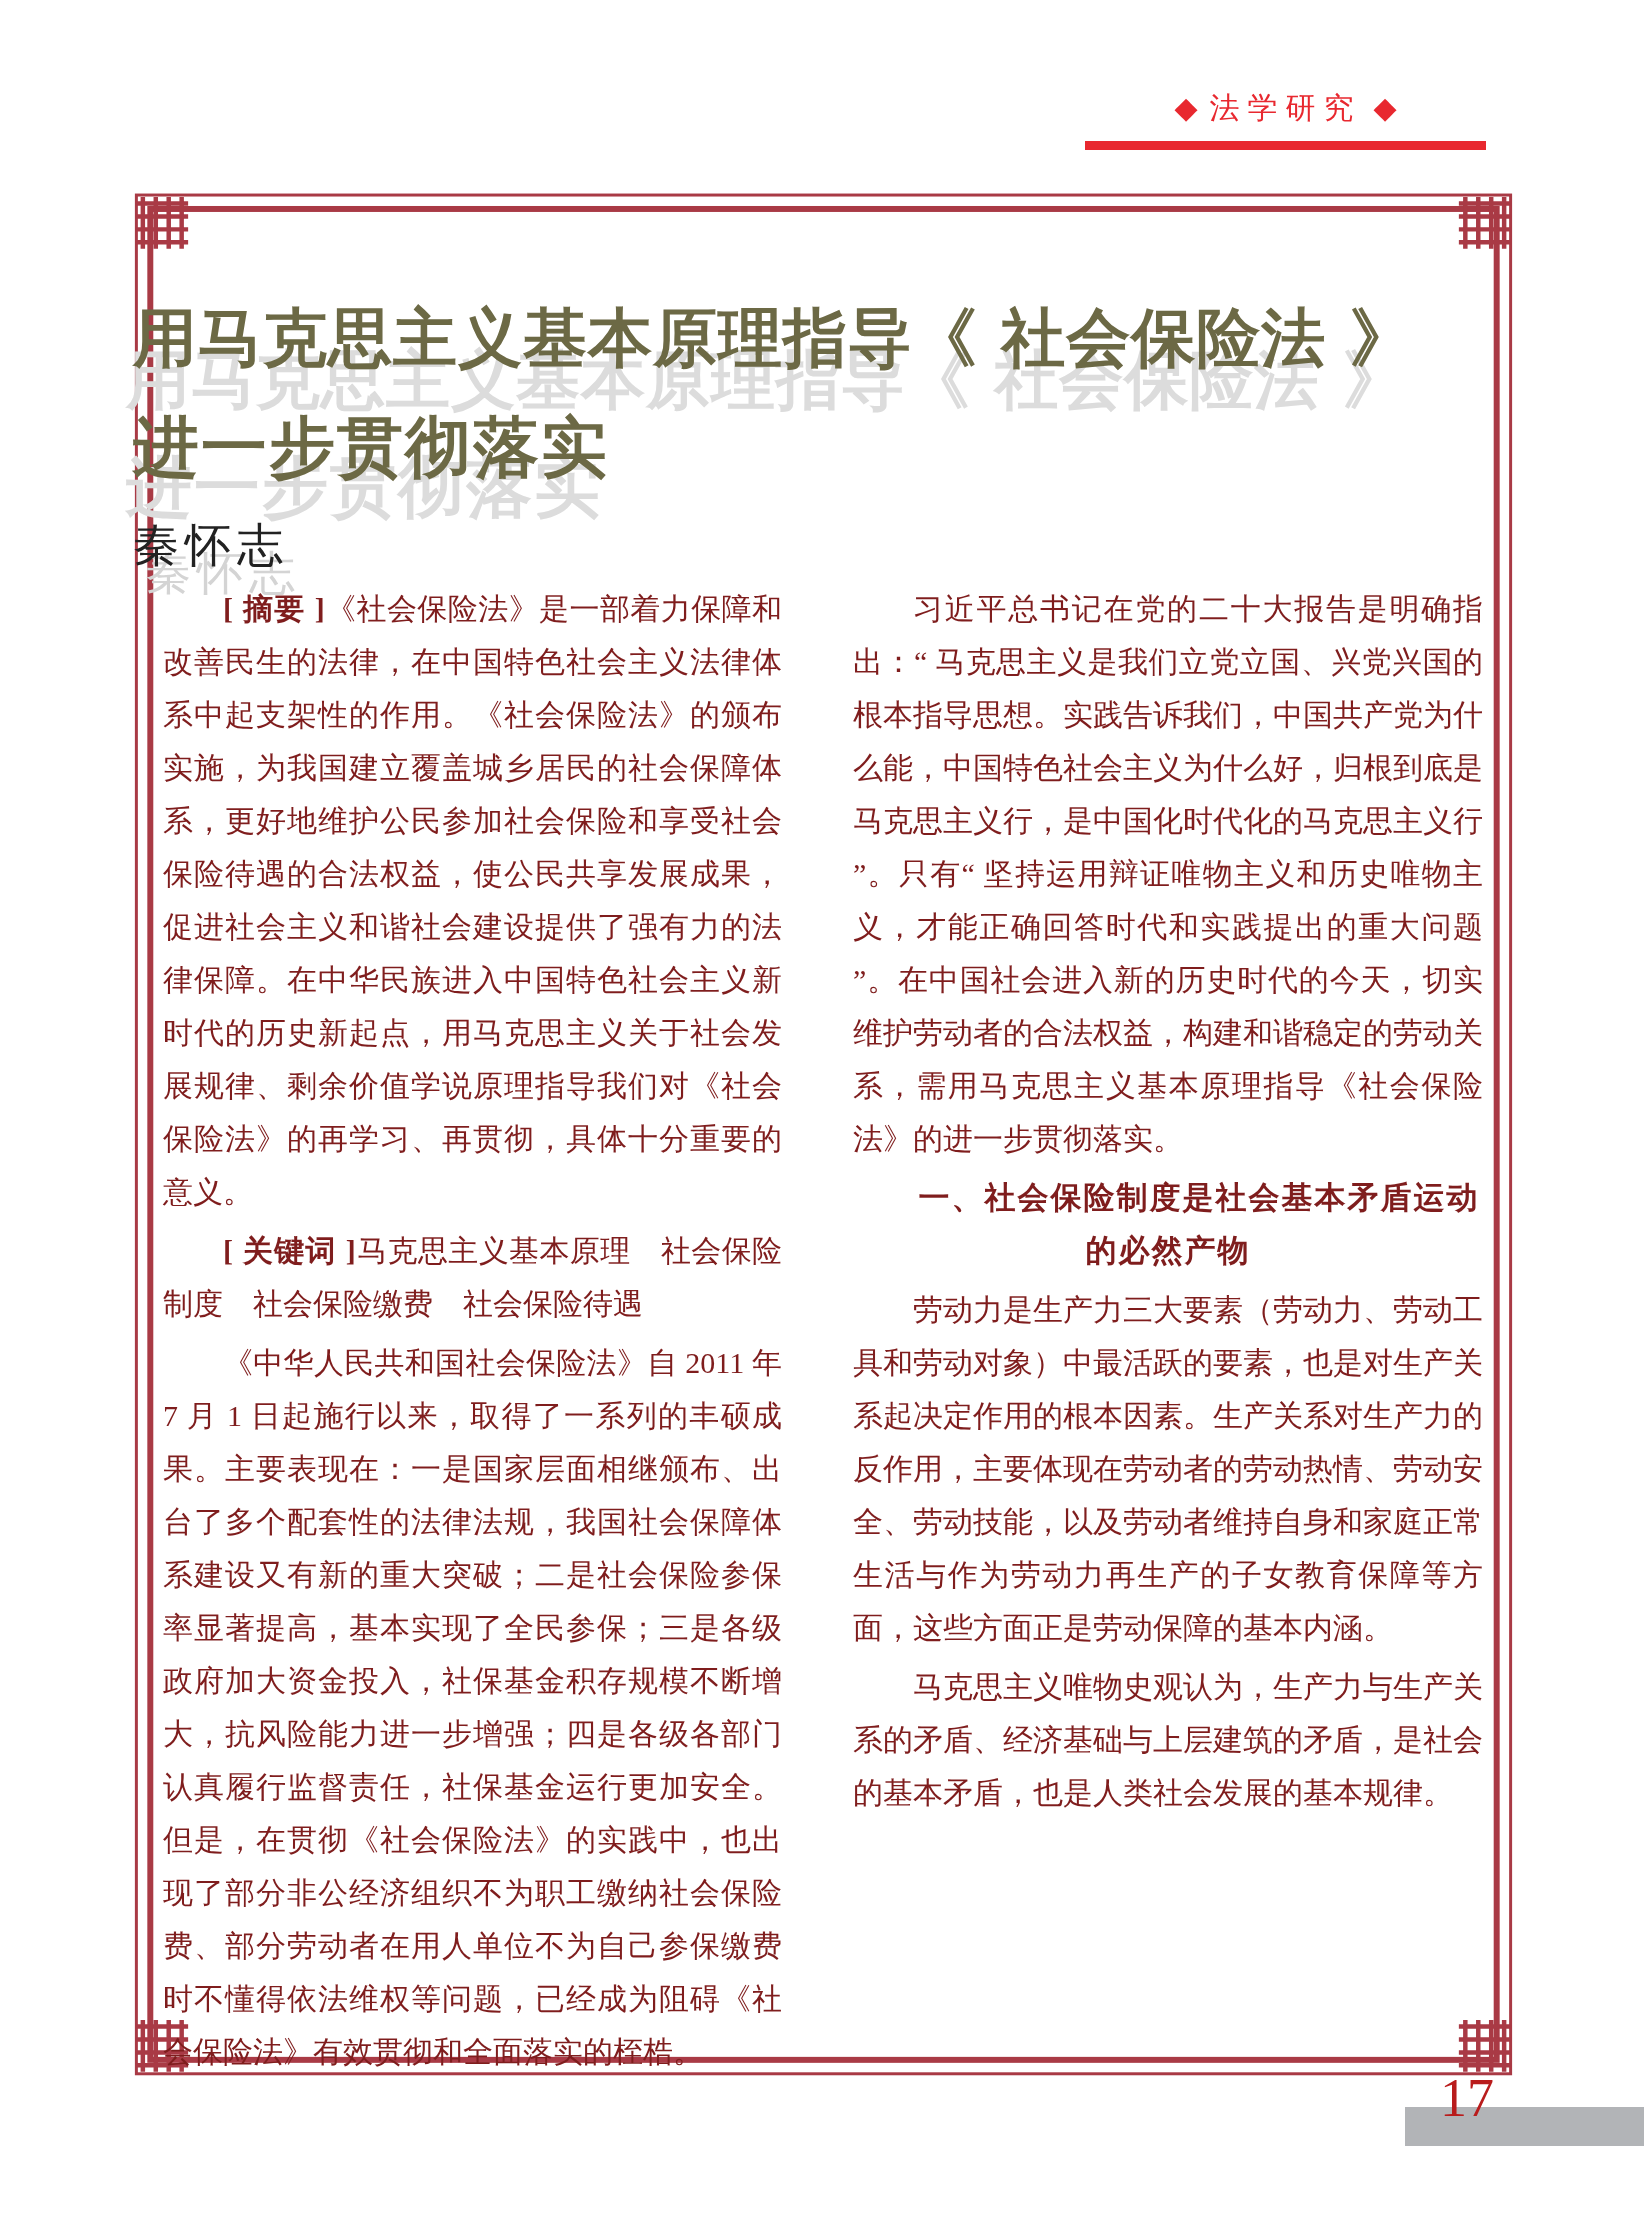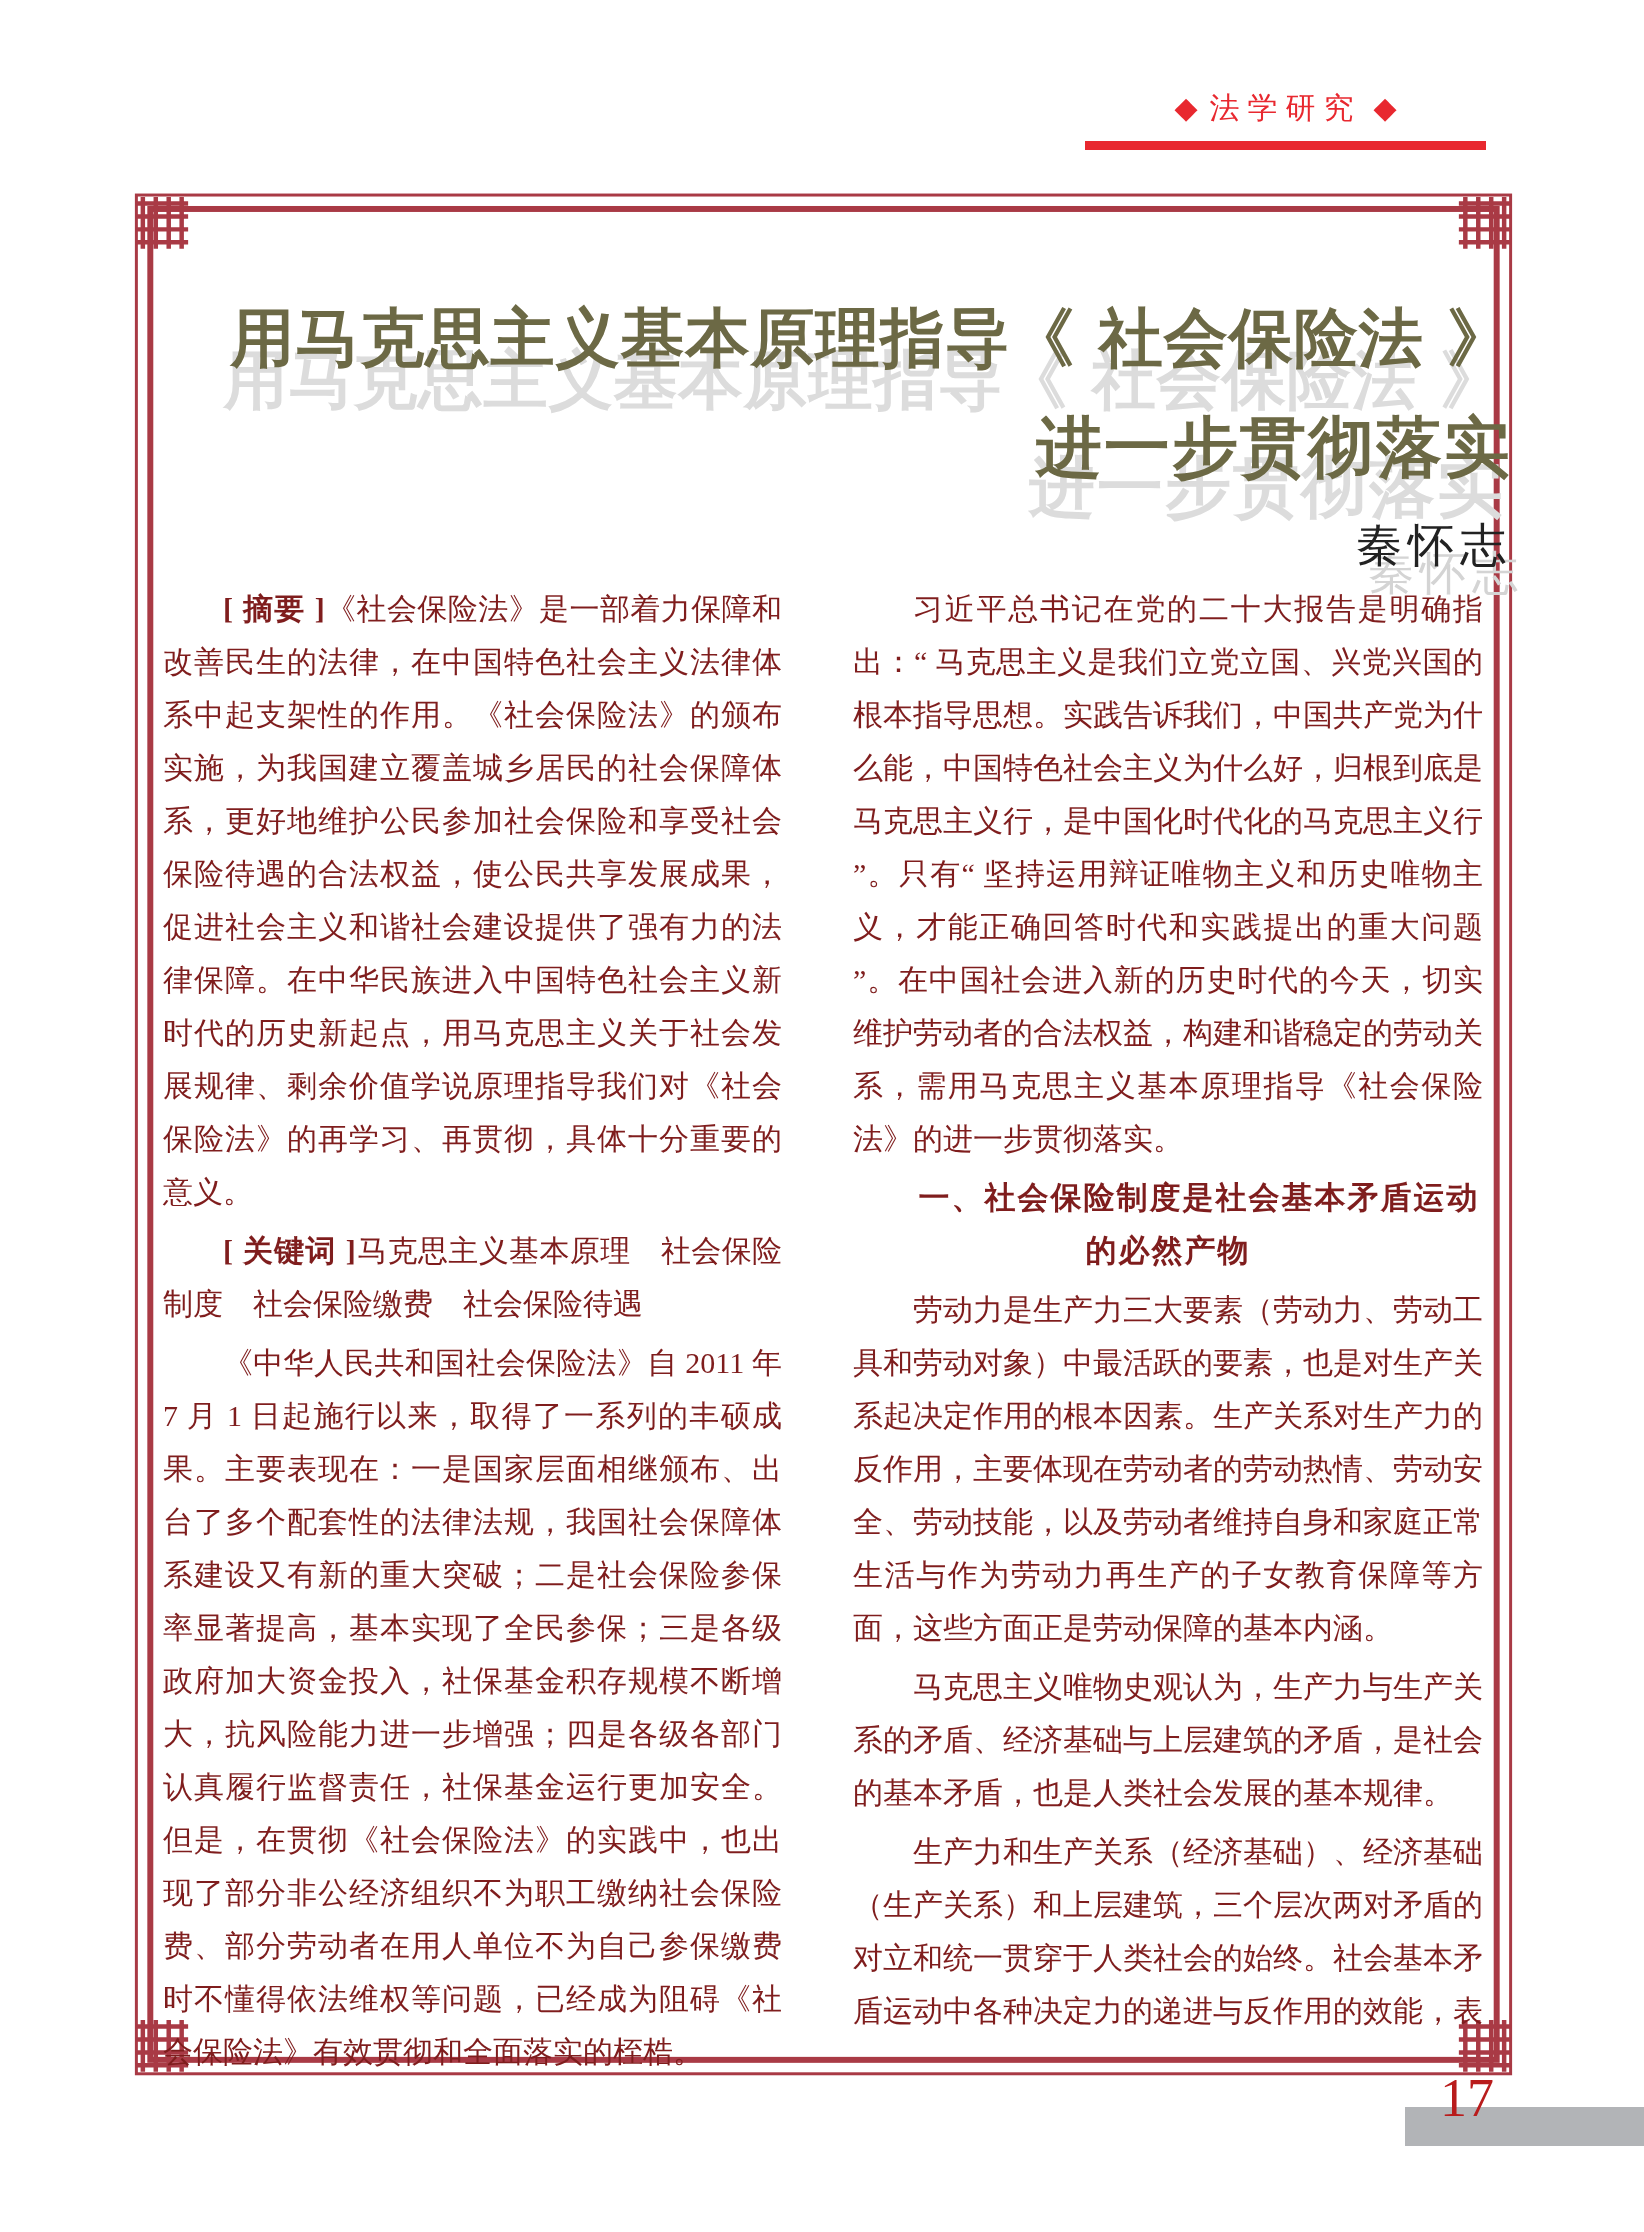--- a/index.html
+++ b/index.html
@@ -12,21 +12,21 @@
     position:absolute;left:1085px;top:90px;width:401px;
     display:flex;align-items:center;justify-content:center;gap:12px;
     color:#e8282f;
   }
   .jheader .diamond{font-size:30px;line-height:1;}
   .jheader .jh-text{font-size:30px;line-height:1.2;letter-spacing:8px;}
   .jheader-rule{position:absolute;left:1085px;top:141px;width:401px;height:9px;background:#e8282f;}
   
   .frame{position:absolute;left:0;top:0;}
   
-  .title-block{position:absolute;left:144px;top:295px;width:1368px;text-align:right;}
+  .title-block{position:absolute;left:133px;top:295px;width:1368px;text-align:left;}
   .tl1{
     font-family:"DejaVu Sans","Liberation Sans",sans-serif;font-weight:bold;
     font-size:64px;line-height:86px;color:#6c6945;letter-spacing:1px;
     text-shadow:-7px 42px 0 #dcdcdc;
   }
   .tl2{
     font-family:"DejaVu Sans","Liberation Sans",sans-serif;font-weight:bold;
     font-size:66px;line-height:86px;color:#6c6945;letter-spacing:2px;
     margin-top:24px;text-shadow:-7px 40px 0 #dcdcdc;
   }
@@ -93,20 +93,19 @@
     <p><span class="klabel">[ 摘要 ]</span><span>《社会保险法》是一部着力保障和改善民生的法律，在中国特色社会主义法律体系中起支架性的作用。《社会保险法》的颁布实施，为我国建立覆盖城乡居民的社会保障体系，更好地维护公民参加社会保险和享受社会保险待遇的合法权益，使公民共享发展成果，促进社会主义和谐社会建设提供了强有力的法律保障。在中华民族进入中国特色社会主义新时代的历史新起点，用马克思主义关于社会发展规律、剩余价值学说原理指导我们对《社会保险法》的再学习、再贯彻，具体十分重要的意义。</span></p>
     <p><span class="klabel">[ 关键词 ]</span><span>马克思主义基本原理　社会保险制度　社会保险缴费　社会保险待遇</span></p>
     <p>《中华人民共和国社会保险法》自 2011 年 7 月 1 日起施行以来，取得了一系列的丰硕成果。主要表现在：一是国家层面相继颁布、出台了多个配套性的法律法规，我国社会保障体系建设又有新的重大突破；二是社会保险参保率显著提高，基本实现了全民参保；三是各级政府加大资金投入，社保基金积存规模不断增大，抗风险能力进一步增强；四是各级各部门认真履行监督责任，社保基金运行更加安全。但是，在贯彻《社会保险法》的实践中，也出现了部分非公经济组织不为职工缴纳社会保险费、部分劳动者在用人单位不为自己参保缴费时不懂得依法维权等问题，已经成为阻碍《社会保险法》有效贯彻和全面落实的桎梏。</p>
   </div>
 
   <div class="col col-right">
     <p>习近平总书记在党的二十大报告是明确指出：“ 马克思主义是我们立党立国、兴党兴国的根本指导思想。实践告诉我们，中国共产党为什么能，中国特色社会主义为什么好，归根到底是马克思主义行，是中国化时代化的马克思主义行 ”。只有“ 坚持运用辩证唯物主义和历史唯物主义，才能正确回答时代和实践提出的重大问题 ”。在中国社会进入新的历史时代的今天，切实维护劳动者的合法权益，构建和谐稳定的劳动关系，需用马克思主义基本原理指导《社会保险法》的进一步贯彻落实。</p>
     <h3>一、社会保险制度是社会基本矛盾运动的必然产物</h3>
     <p>劳动力是生产力三大要素（劳动力、劳动工具和劳动对象）中最活跃的要素，也是对生产关系起决定作用的根本因素。生产关系对生产力的反作用，主要体现在劳动者的劳动热情、劳动安全、劳动技能，以及劳动者维持自身和家庭正常生活与作为劳动力再生产的子女教育保障等方面，这些方面正是劳动保障的基本内涵。</p>
     <p>马克思主义唯物史观认为，生产力与生产关系的矛盾、经济基础与上层建筑的矛盾，是社会的基本矛盾，也是人类社会发展的基本规律。</p>
-    <p>生产力和生产关系（经济基础）、经济基础（生产关系）和上层建筑，三个层次两对矛盾的对立和统一贯穿于人类社会的始终。社会基本矛盾运动中各种决定力的递进与反作用的效能，表</p>
   </div>
 
   <div class="footer-bar"></div>
   <div class="page-number">17</div>
 
 </div>
 
 
 </body></html>

